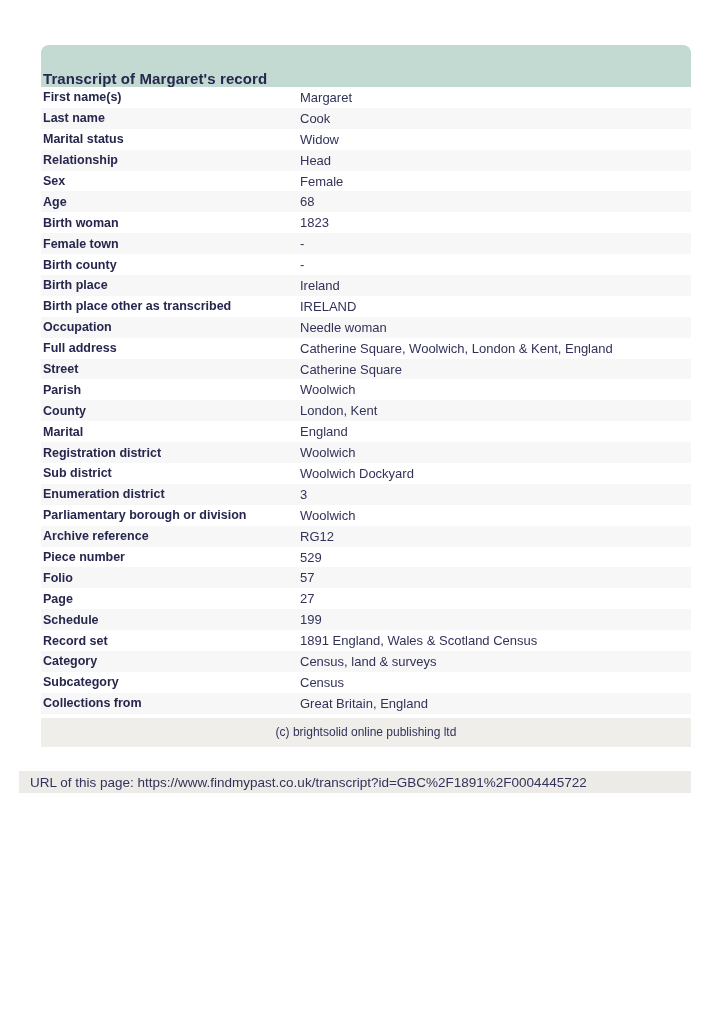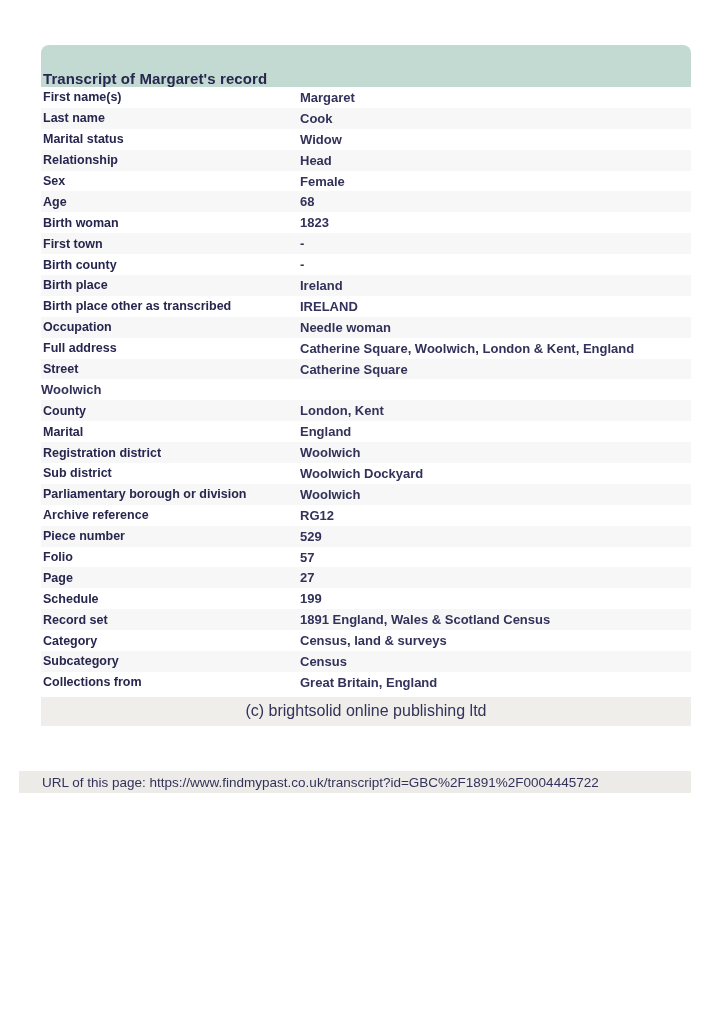--- a/index.html
+++ b/index.html
@@ -43,42 +43,42 @@
     width: 259px;
     padding-left: 2px;
     font-size: 12.5px;
     font-weight: 700;
     color: #26264e;
     white-space: nowrap;
   }
   .row .value {
     flex: 1;
     font-size: 13px;
-    font-weight: 700;
+    font-weight: 400;
     color: #32325a;
     white-space: nowrap;
   }
   .copyright-bar {
     height: 29px;
     margin-top: 4px;
     background: #f0eeea;
     display: flex;
     align-items: center;
     justify-content: center;
-    font-size: 16px;
+    font-size: 12px;
     color: #32325a;
   }
   .url-row {
     position: absolute;
     left: 19px; top: 771px;
     width: 672px; height: 22px;
     background: #edebe7;
     display: flex;
     align-items: center;
-    padding-left: 23px;
+    padding-left: 11px;
     font-size: 13.5px;
     color: #32325a;
     white-space: nowrap;
   }
 </style>
 </head>
 <body>
 
 <div class="page">
 
@@ -119,21 +119,21 @@
           <div class="label">Age</div>
           <div class="value">68</div>
         </div>
 
         <div class="row">
           <div class="label">Birth woman</div>
           <div class="value">1823</div>
         </div>
 
         <div class="row">
-          <div class="label">First town</div>
+          <div class="label">Female town</div>
           <div class="value">-</div>
         </div>
 
         <div class="row">
           <div class="label">Birth county</div>
           <div class="value">-</div>
         </div>
 
         <div class="row">
           <div class="label">Birth place</div>
@@ -154,20 +154,21 @@
           <div class="label">Full address</div>
           <div class="value">Catherine Square, Woolwich, London &amp; Kent, England</div>
         </div>
 
         <div class="row">
           <div class="label">Street</div>
           <div class="value">Catherine Square</div>
         </div>
 
         <div class="row">
+          <div class="label">Parish</div>
           <div class="value">Woolwich</div>
         </div>
 
         <div class="row">
           <div class="label">County</div>
           <div class="value">London, Kent</div>
         </div>
 
         <div class="row">
           <div class="label">Marital</div>
@@ -177,20 +178,24 @@
         <div class="row">
           <div class="label">Registration district</div>
           <div class="value">Woolwich</div>
         </div>
 
         <div class="row">
           <div class="label">Sub district</div>
           <div class="value">Woolwich Dockyard</div>
         </div>
 
+        <div class="row">
+          <div class="label">Enumeration district</div>
+          <div class="value">3</div>
+        </div>
 
         <div class="row">
           <div class="label">Parliamentary borough or division</div>
           <div class="value">Woolwich</div>
         </div>
 
 
         <div class="row">
           <div class="label">Archive reference</div>
           <div class="value">RG12</div>

